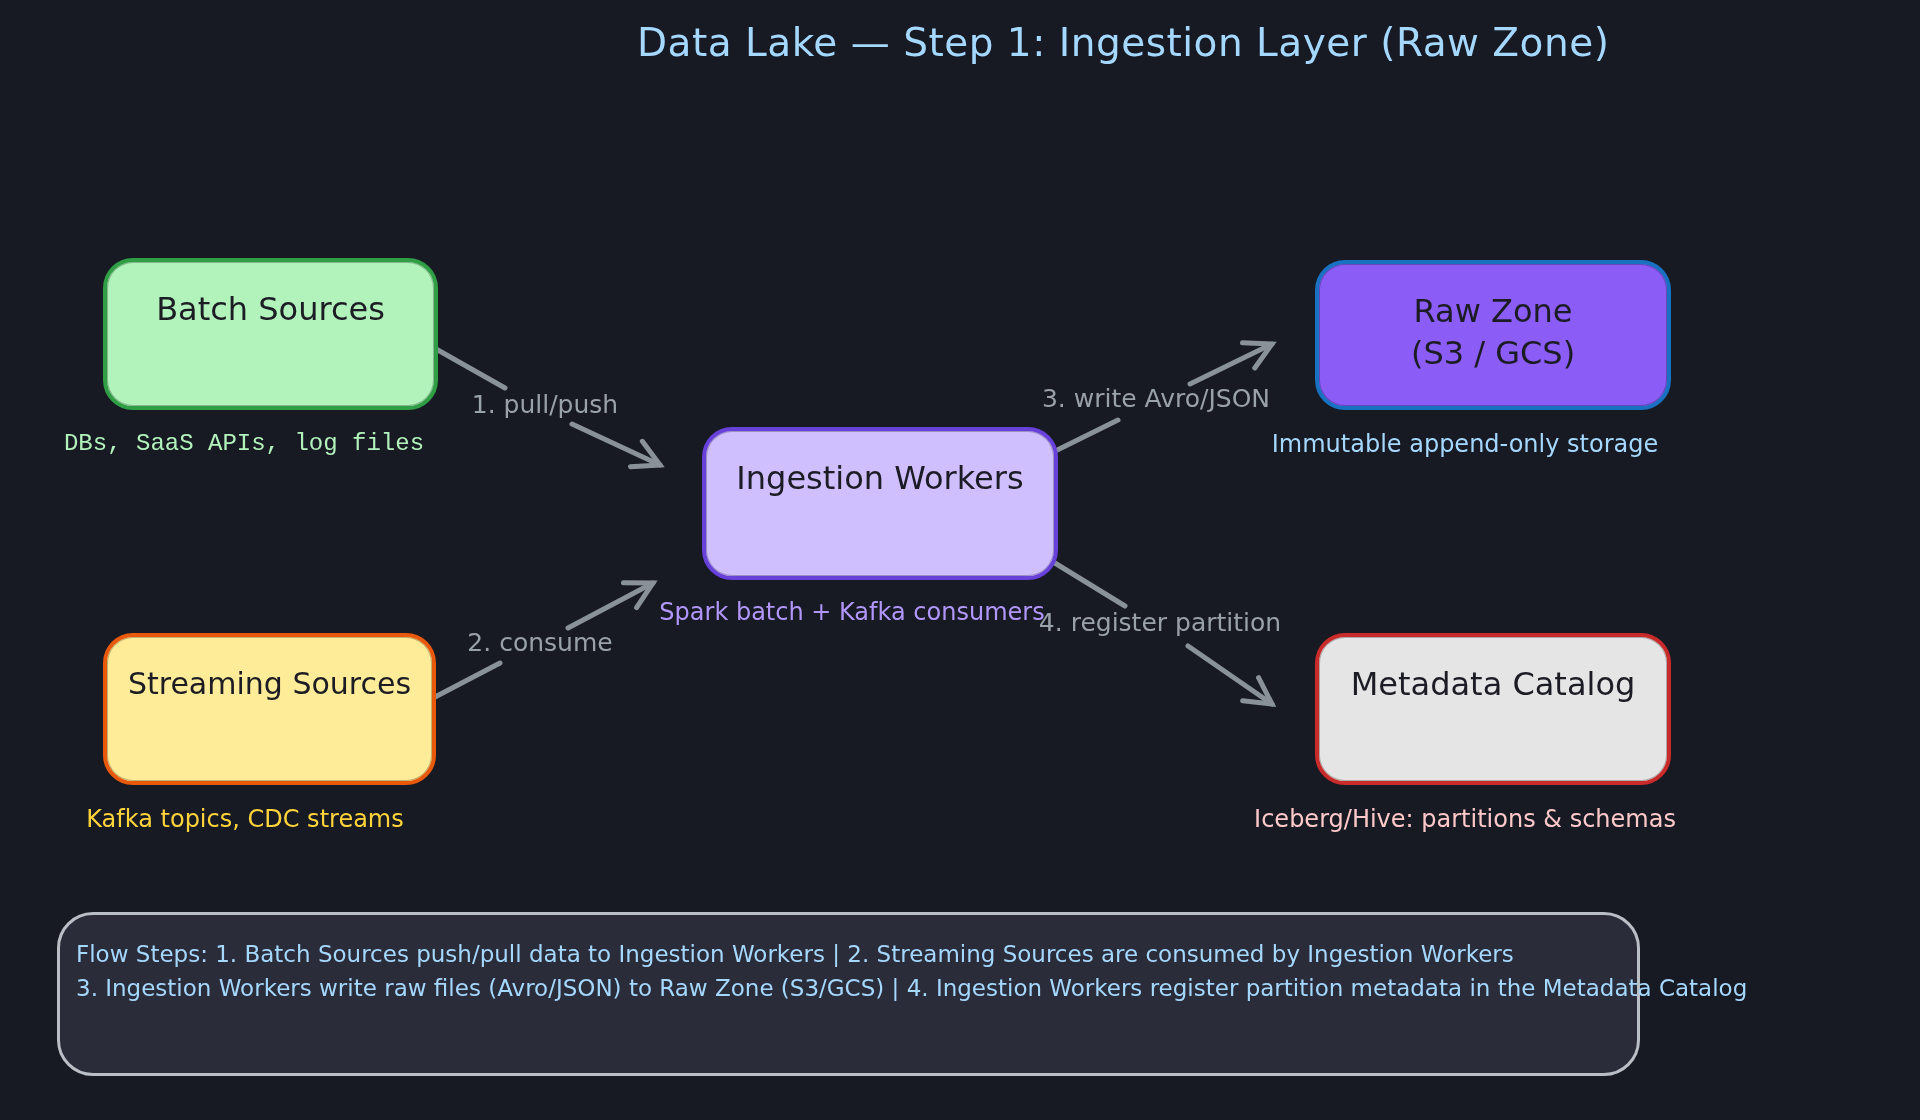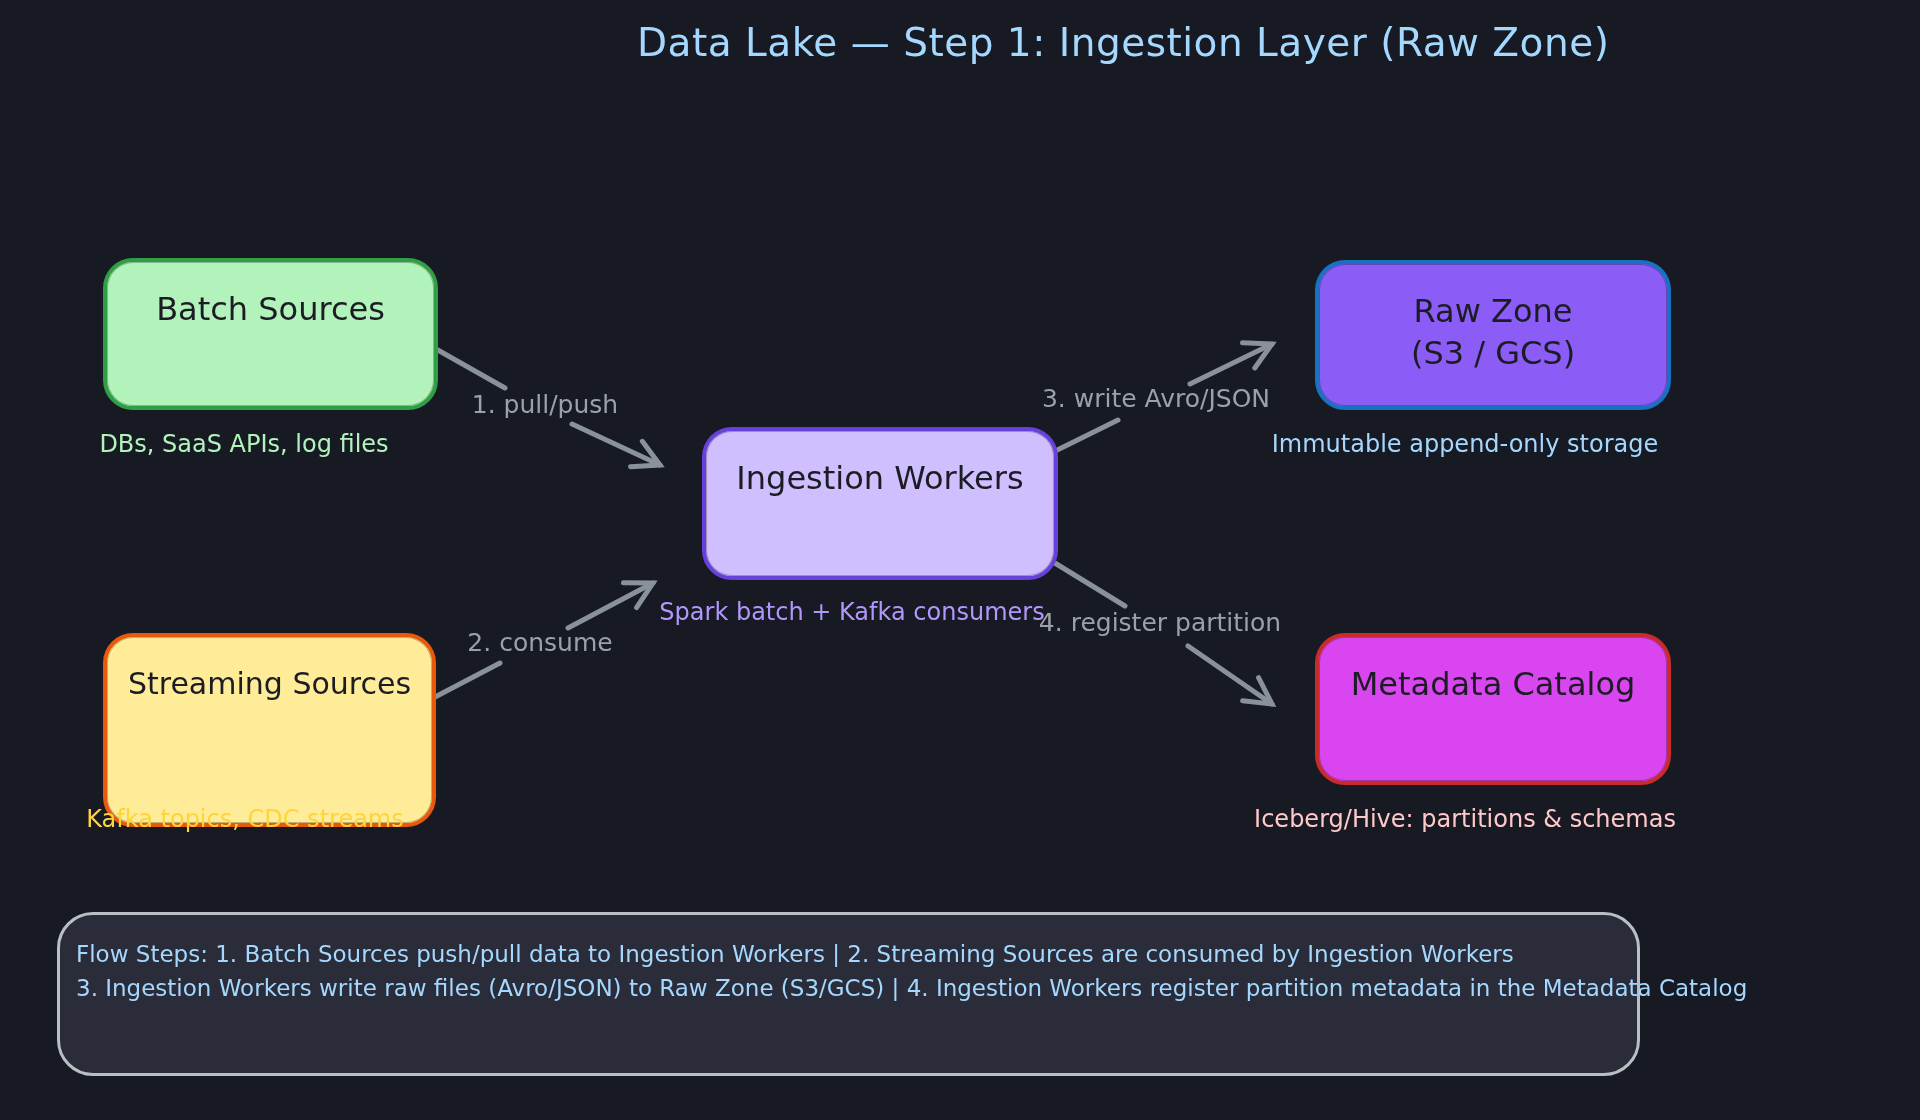--- a/index.html
+++ b/index.html
@@ -106,41 +106,41 @@
     </g>
     <g fill="none" stroke-width="5" stroke-linecap="round">
       <line x1="1032" y1="549" x2="1125" y2="606"></line>
       <line x1="1188" y1="646" x2="1272" y2="704" marker-end="url(#ah)"></line>
     </g>
   </svg>
 
   <div class="node" style="left: 75px; top: 258px; width: 335px; height: 152px; background: rgb(178, 242, 187); border-color: rgb(47, 158, 68);">
     <div class="node-label">Batch Sources</div>
   </div>
-  <div class="caption" style="left: 244px; top: 430px; color: rgb(178, 242, 187);">DBs, SaaS APIs, log files</div>
+  <div class="caption" style="left: 244px; top: 430px; color: rgb(178, 242, 187); font-family: Liberation Mono, monospace;">DBs, SaaS APIs, log files</div>
 
-  <div class="node" style="left: 75px; top: 633px; width: 333px; height: 194px; background: rgb(255, 236, 153); border-color: rgb(232, 89, 12);">
+  <div class="node" style="left: 75px; top: 633px; width: 333px; height: 152px; background: rgb(255, 236, 153); border-color: rgb(232, 89, 12);">
     <div class="node-label small">Streaming Sources</div>
   </div>
   <div class="caption" style="left: 245px; top: 805px; color: rgb(255, 212, 59);">Kafka topics, CDC streams</div>
 
   <div class="node" style="left: 674px; top: 427px; width: 356px; height: 153px; background: rgb(208, 191, 255); border-color: rgb(103, 65, 217);">
     <div class="node-label">Ingestion Workers</div>
   </div>
   <div class="caption" style="left: 852px; top: 598px; color: rgb(177, 151, 252);">Spark batch + Kafka consumers</div>
 
   <div class="node" style="left: 1287px; top: 260px; width: 356px; height: 150px; background: #8b5cf6; border-color: rgb(25, 113, 194);">
     <div class="node-label">
       <div>Raw Zone</div>
       <div>(S3 / GCS)</div>
     </div>
   </div>
   <div class="caption" style="left: 1465px; top: 430px; color: rgb(165, 216, 255);">Immutable append-only storage</div>
 
-  <div class="node" style="left: 1287px; top: 633px; width: 356px; height: 152px; background: #d946ef; border-color: rgb(201, 42, 42);">
+  <div class="node" style="left: 1287px; top: 633px; width: 356px; height: 152px; background: #e5e5e5; border-color: rgb(201, 42, 42);">
     <div class="node-label">Metadata Catalog</div>
   </div>
   <div class="caption" style="left: 1465px; top: 805px; color: rgb(255, 201, 201);">Iceberg/Hive: partitions &amp; schemas</div>
 
   <div class="edge-label" style="left:545px; top:404px;">1. pull/push</div>
   <div class="edge-label" style="left:540px; top:642px;">2. consume</div>
   <div class="edge-label" style="left:1156px; top:398px;">3. write Avro/JSON</div>
   <div class="edge-label" style="left:1160px; top:622px;">4. register partition</div>
 
   <div class="notes-box" style="background: rgb(42, 44, 57); border-color: rgb(185, 191, 197);">

